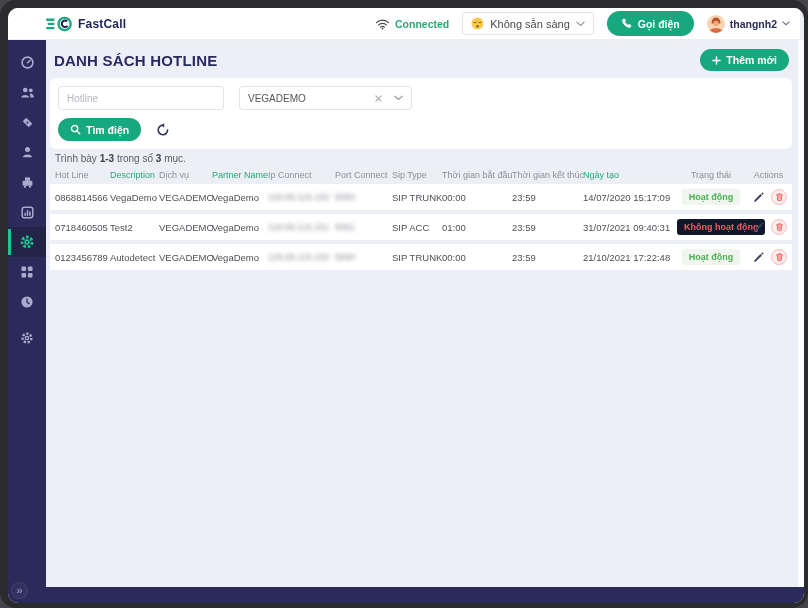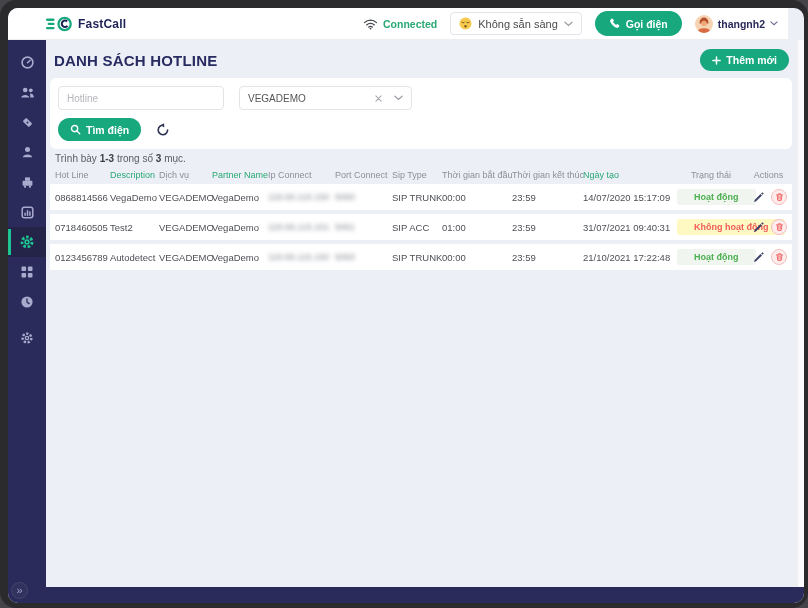--- a/index.html
+++ b/index.html
@@ -2,21 +2,21 @@
 <html><head>
 <meta charset="utf-8">
 <style>
   * { margin:0; padding:0; box-sizing:border-box; }
   html,body { width:808px; height:608px; }
   body { background:#444449; font-family:"Liberation Sans", sans-serif; position:relative; overflow:hidden; }
   .frame { position:absolute; inset:0; background:#2b2b2e; border-radius:16px; }
   .app { position:absolute; left:8px; top:8px; width:796px; height:595px; border-radius:10px; overflow:hidden; background:#edeff6; }
 
   
-  .topbar { position:absolute; top:0; left:0; right:16px; height:32px; background:#ffffff; border-bottom:1px solid #eeeef2; display:flex; align-items:center; z-index:5; padding-right:10px; }
+  .topbar { position:absolute; top:0; left:0; right:4px; height:32px; background:#ffffff; border-bottom:1px solid #eeeef2; display:flex; align-items:center; z-index:5; padding-right:10px; }
   .logo { display:flex; align-items:center; gap:5px; margin-left:38px; }
   .logo-text { font-size:12px; font-weight:700; color:#1e2257; letter-spacing:.2px; }
   .top-right { margin-left:auto; display:flex; align-items:center; gap:13px; }
   .conn { display:flex; align-items:center; gap:5px; }
   .conn-label { color:#28a873; font-size:10.5px; font-weight:600; }
   .avail { display:flex; align-items:center; gap:6px; border:1px solid #e3e3e8; border-radius:4px; height:23px; padding:0 8px; cursor:pointer; }
   .avail-label { font-size:11px; color:#4a4a4a;text-align:center; }
   .call-btn { display:flex; align-items:center; gap:6px; background:#17a87e; border:none; color:#fff; height:25px; padding:0 14px; border-radius:13px; font-size:10.5px; font-weight:600; cursor:pointer; }
   .userbox { display:flex; align-items:center; gap:5px; cursor:pointer; }
   .username { font-size:10.5px; color:#2a2b5a; font-weight:600; }
@@ -55,23 +55,23 @@
 
   .table { margin:0 5px 0 4px; }
   .t-grid { display:grid; grid-template-columns:55px 49px 53px 56px 67px 57px 50px 70px 71px 99px 68px 47px; align-items:center; }
   .t-head { height:18px; }
   .th { font-size:9px; color:#8c8f9a; padding-left:5px; white-space:nowrap; }
   .th.green { color:#28a873; }
   .th.center, .td.center { text-align:center; padding-left:0; }
   .t-row { background:#fff; height:26px; margin-bottom:4px; }
   .td { font-size:9.5px; color:#4d4f55; padding-left:5px; white-space:nowrap; }
   .td-blur { filter:blur(2px); color:#8b8f96; font-size:9px; }
-  .badge { display:inline-block; padding:3px 17px; border-radius:3px; font-size:9px; font-weight:600; }
+  .badge { display:inline-block; padding:3px 7px; border-radius:3px; font-size:9px; font-weight:600; }
   .badge.active { color:#4caf50; background:#f0f5ef; }
-  .badge.inactive { color:#f25c5c; background:#fef9c3; }
+  .badge.inactive { color:#f25c5c; background:#0f172a; }
   .td-actions { display:flex; justify-content:center; align-items:center; gap:5px; padding-left:0; }
   .act-edit { width:16px; height:16px; display:flex; align-items:center; justify-content:center; cursor:pointer; background:none; border:none; }
   .act-del { width:16px; height:16px; border-radius:50%; background:#fdecec; border:1px solid #f6bdbd; display:flex; align-items:center; justify-content:center; cursor:pointer; }
 </style>
 </head>
 <body>
 
 <div class="frame">
   <div class="app">
 

